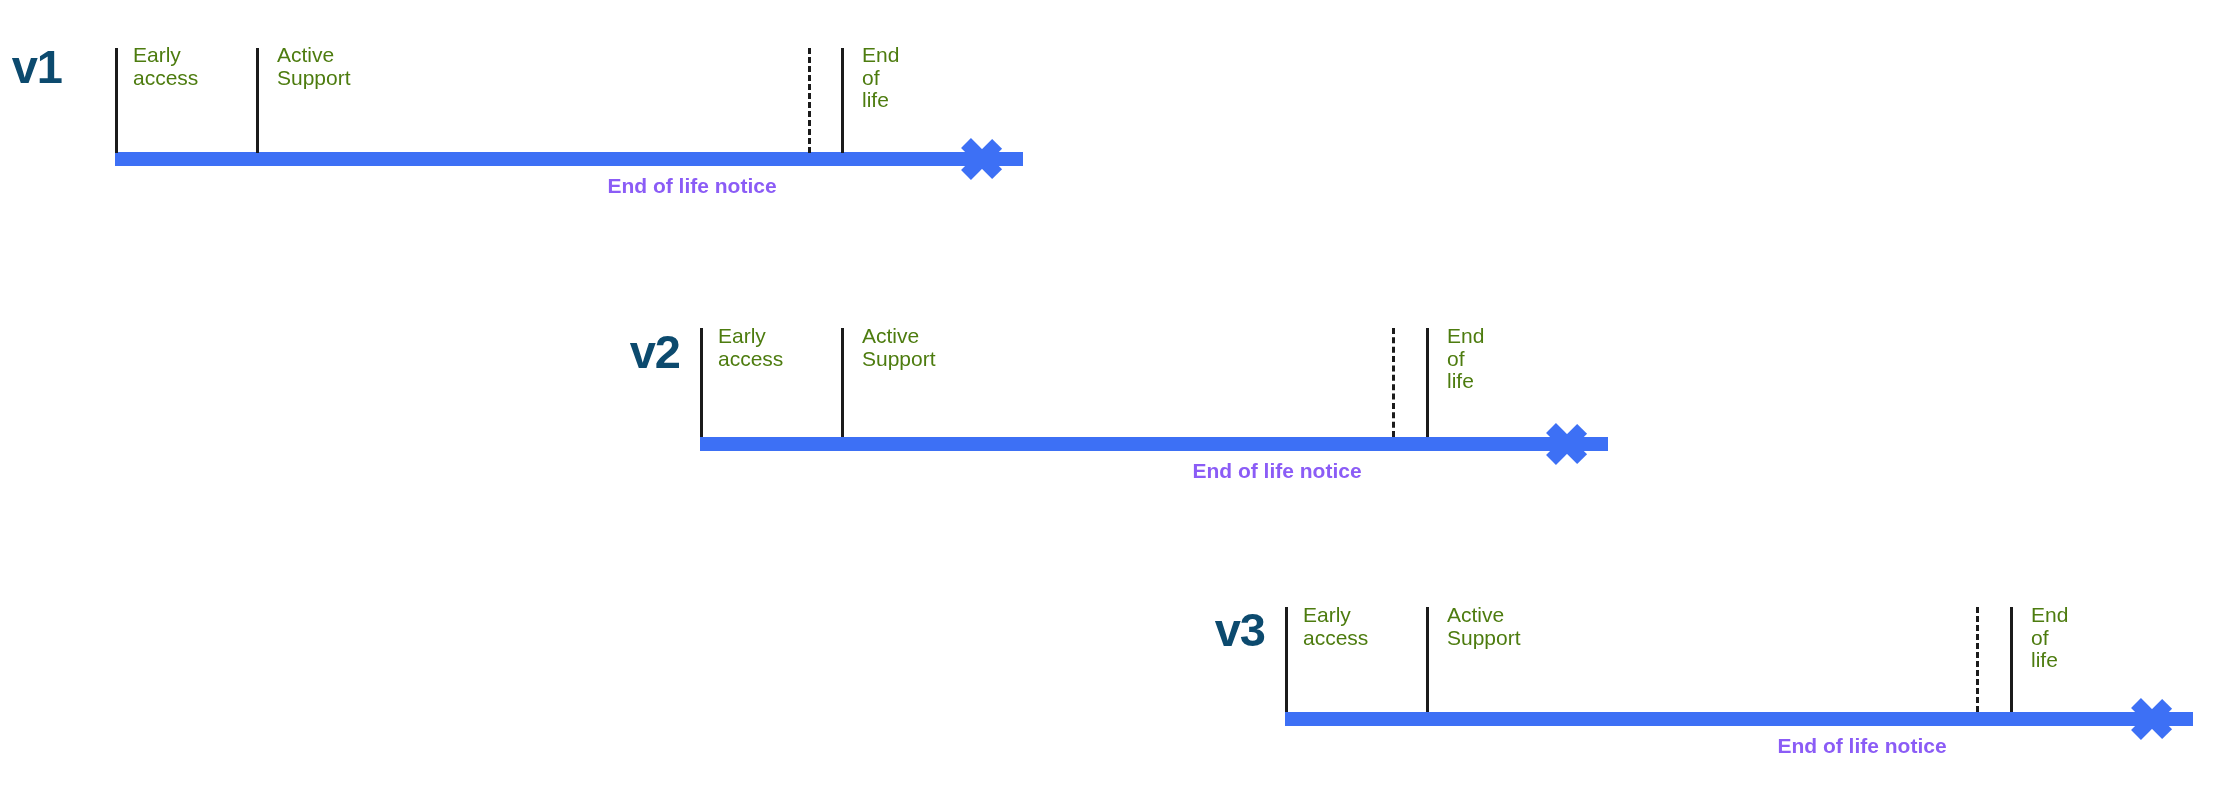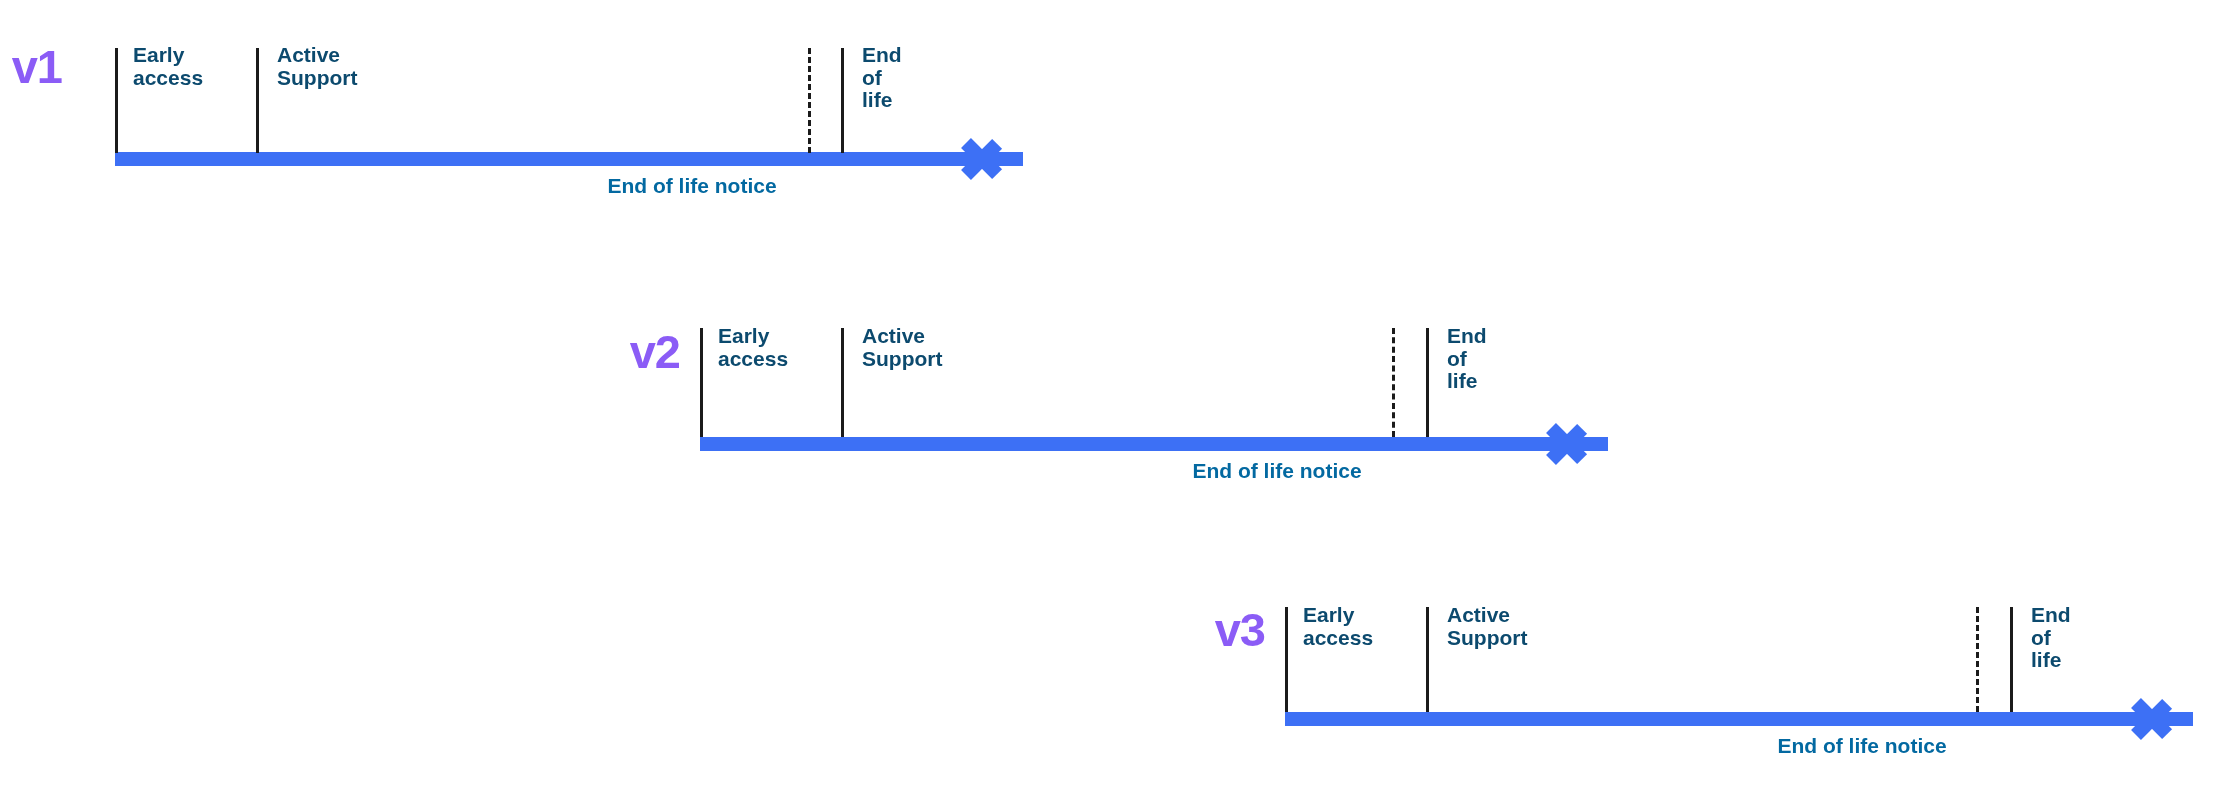--- a/index.html
+++ b/index.html
@@ -26,21 +26,21 @@
     position: absolute;
     left: 0;
     top: 0;
   }
 
   
   .version-label {
     position: absolute;
     font-size: 47px;
     font-weight: 700;
-    color: #8b5cf6;
+    color: #0c4a6e;
     letter-spacing: -1px;
     line-height: 1;
     white-space: nowrap;
     text-align: right;
     transform: translate(-100%, -50%);
   }
 
   
   .arrow-shaft {
     position: absolute;
@@ -83,32 +83,32 @@
   .tick.dashed {
     background: none;
     border-left: 3px dashed #1b1b1b;
     width: 0;
   }
 
   
   .phase-label {
     position: absolute;
     font-size: 21px;
-    font-weight: 700;
-    color: #0c4a6e;
+    font-weight: 400;
+    color: #4d7c0f;
     line-height: 1.08;
     white-space: pre-line;
   }
 
   
   .notice-label {
     position: absolute;
     font-size: 21px;
     font-weight: 700;
-    color: #0369a1;
+    color: #8b5cf6;
     line-height: 1;
     white-space: nowrap;
     transform: translateX(-50%);
   }
 </style>
 </head>
 <body>
 
 <div id="canvas">
     <div class="track">

